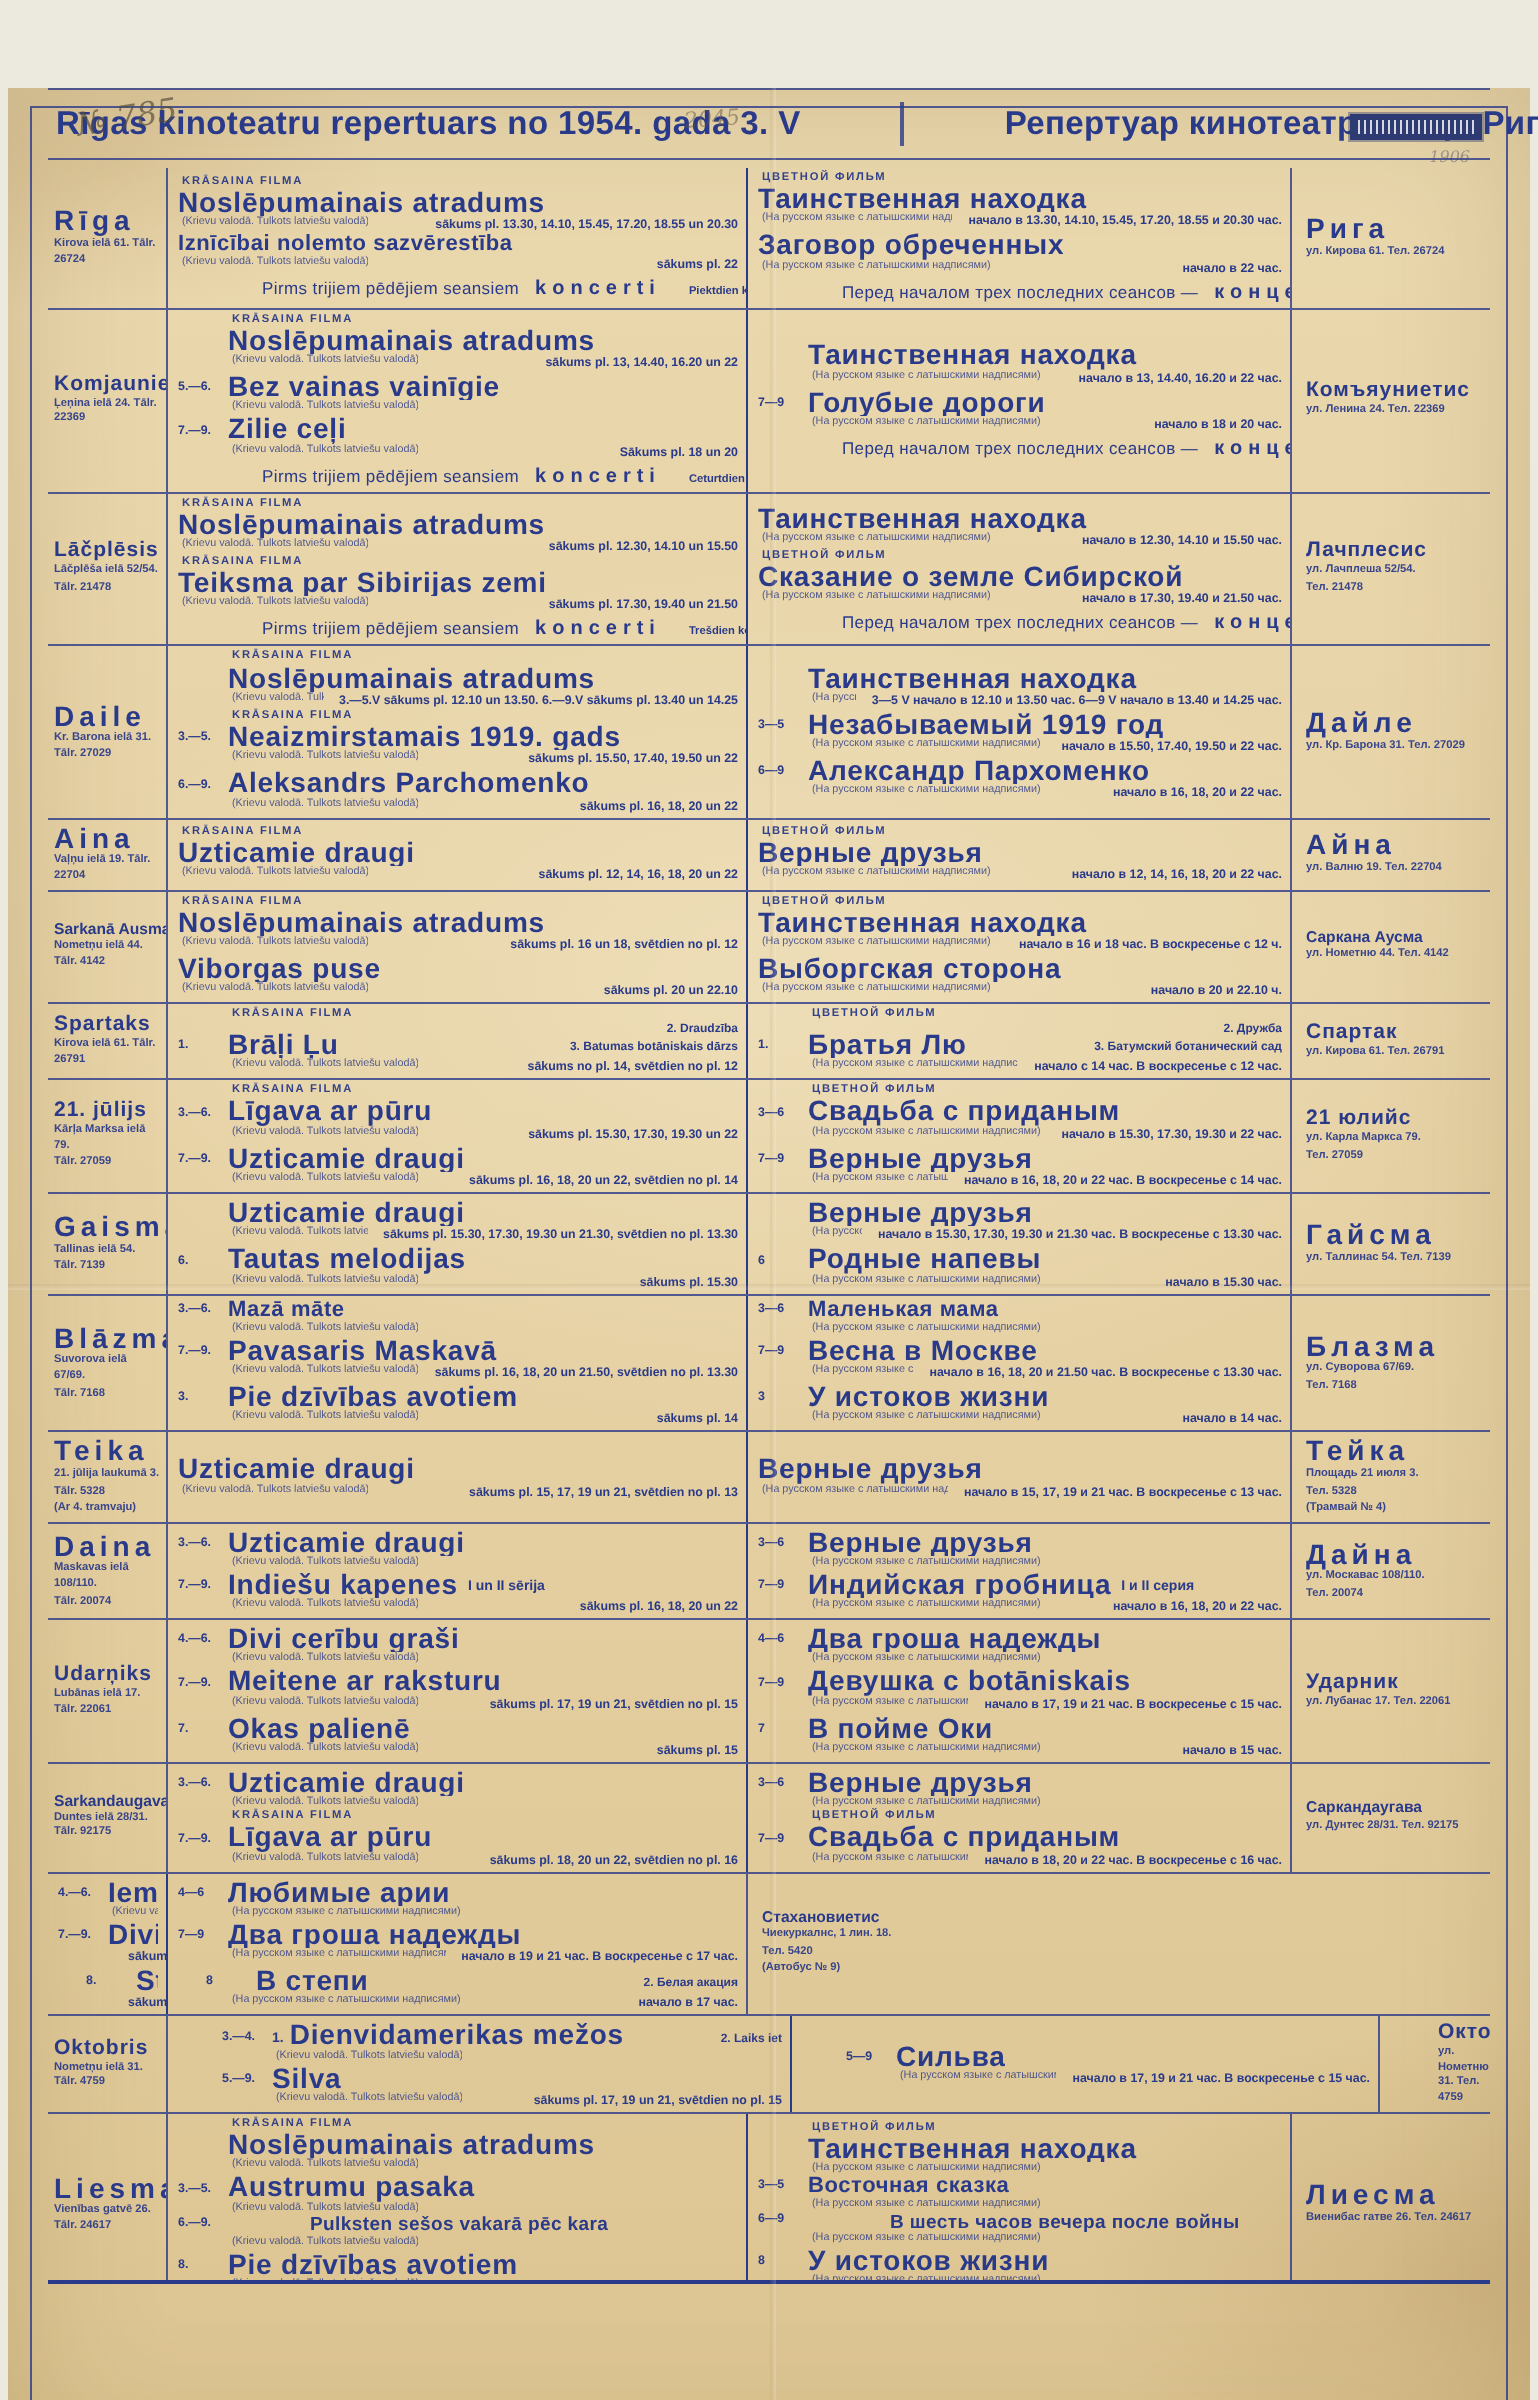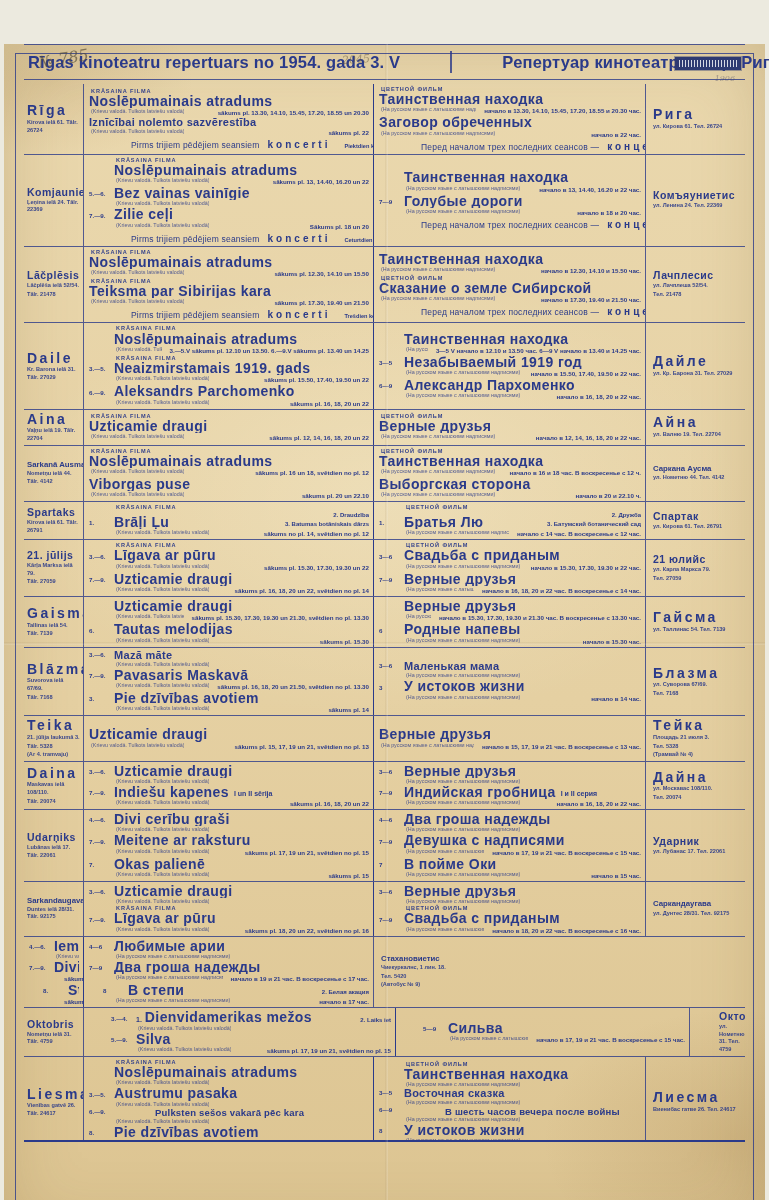--- a/index.html
+++ b/index.html
@@ -258,21 +258,21 @@
                 <span class="title t-lg">Noslēpumainais atradums</span>
               </div>
               <div class="l2">
                 <span class="lang noind">(Krievu valodā. Tulkots latviešu valodā)</span>
                 <span class="time">sākums pl. 12.30, 14.10 un 15.50</span>
               </div>
             </div>
             <div class="film">
               <div class="cat noind">KRĀSAINA FILMA</div>
               <div class="l1">
-                <span class="title t-lg">Teiksma par Sibirijas kara</span>
+                <span class="title t-lg">Teiksma par Sibirijas zemi</span>
               </div>
               <div class="l2">
                 <span class="lang noind">(Krievu valodā. Tulkots latviešu valodā)</span>
                 <span class="time">sākums pl. 17.30, 19.40 un 21.50</span>
               </div>
             </div>
             <div class="concert">
               <span class="cpre">Pirms trijiem pēdējiem seansiem</span>
               <span class="cbold">koncerti</span>
               <span class="cnote">Trešdien koncerti nenotiek</span>
@@ -669,20 +669,30 @@
               <div class="l1">
                 <span class="days">3—6</span>
                 <span class="title t-md">Маленькая мама</span>
               </div>
               <div class="l2">
                 <span class="lang ind">(На русском языке с латышскими надписями)</span>
               </div>
             </div>
             <div class="film">
               <div class="l1">
+                <span class="days">7—9</span>
+                <span class="title t-lg">Весна в Москве</span>
+              </div>
+              <div class="l2">
+                <span class="lang ind">(На русском языке с латышскими надписями)</span>
+                <span class="time">начало в 16, 18, 20 и 21.50 час. В воскресенье с 13.30 час.</span>
+              </div>
+            </div>
+            <div class="film">
+              <div class="l1">
                 <span class="days">3</span>
                 <span class="title t-lg">У истоков жизни</span>
               </div>
               <div class="l2">
                 <span class="lang ind">(На русском языке с латышскими надписями)</span>
                 <span class="time">начало в 14 час.</span>
               </div>
             </div>
           </div>
           <div class="cell c-name-ru">
@@ -825,21 +835,21 @@
                 <span class="days">4—6</span>
                 <span class="title t-lg">Два гроша надежды</span>
               </div>
               <div class="l2">
                 <span class="lang ind">(На русском языке с латышскими надписями)</span>
               </div>
             </div>
             <div class="film">
               <div class="l1">
                 <span class="days">7—9</span>
-                <span class="title t-lg">Девушка с надписями</span>
+                <span class="title t-lg">Девушка с botāniskais</span>
               </div>
               <div class="l2">
                 <span class="lang ind">(На русском языке с латышскими надписями)</span>
                 <span class="time">начало в 17, 19 и 21 час. В воскресенье с 15 час.</span>
               </div>
             </div>
             <div class="film">
               <div class="l1">
                 <span class="days">7</span>
                 <span class="title t-lg">В пойме Оки</span>

